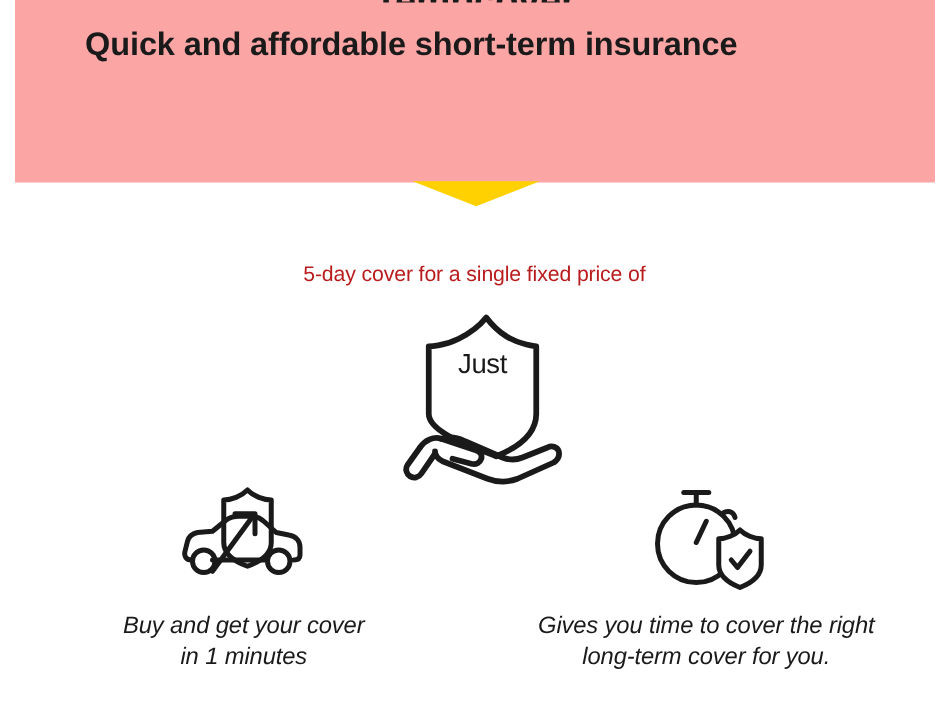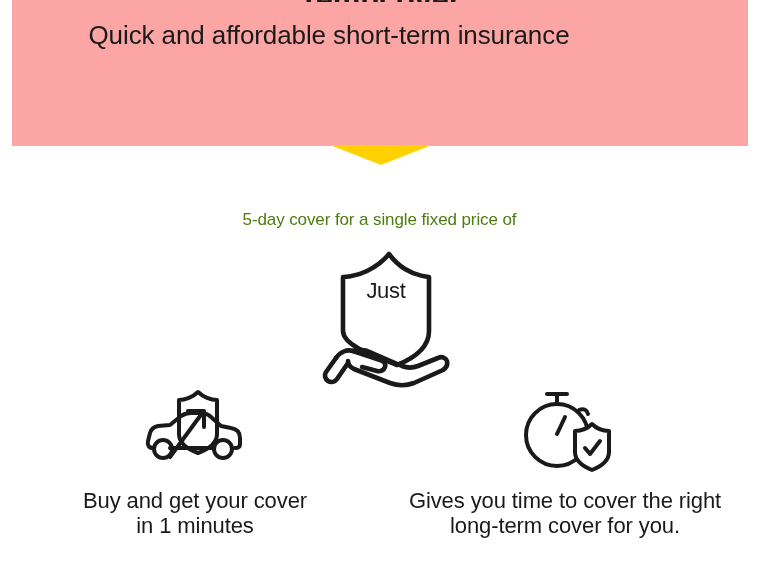--- a/index.html
+++ b/index.html
@@ -56,35 +56,35 @@
     overflow: hidden;
     height: 18px;
   }
   .hero-subtitle {
     position: absolute;
     left: 0;
     top: 18px;
     width: 634px;
     text-align: center;
     font-size: 26px;
-    font-weight: normal;
+    font-weight: bold;
     color: #1a1a1a;
     line-height: 34px;
     letter-spacing: -0.1px;
   }
 
   
   .price-lede {
     position: absolute;
     left: 0;
     top: 210px;
     width: 759px;
     text-align: center;
     font-size: 17px;
-    color: #4d7c0f;
+    color: #b91c1c;
     letter-spacing: -0.1px;
   }
   .price-shield-wrap {
     position: absolute;
     left: 306px;
     top: 248px;
     width: 160px;
     height: 146px;
   }
   .price-amount-overlay {
@@ -128,24 +128,25 @@
   .feature-col.right { left: 400px; }
 
   .feature-icon {
     height: 96px;
     display: flex;
     align-items: center;
     justify-content: center;
   }
   .feature-caption {
     margin-top: 10px;
-    font-size: 22px;
+    font-size: 19px;
     line-height: 25px;
     color: #1a1a1a;
     letter-spacing: -0.1px;
+    font-style: italic;
   }
   .feature-caption .ln { display: block; }
 </style>
 </head>
 <body>
 
 <div id="promo-root">
 
   <div class="hero-band">
     <div class="hero-title-clipped">Tempcover</div>

